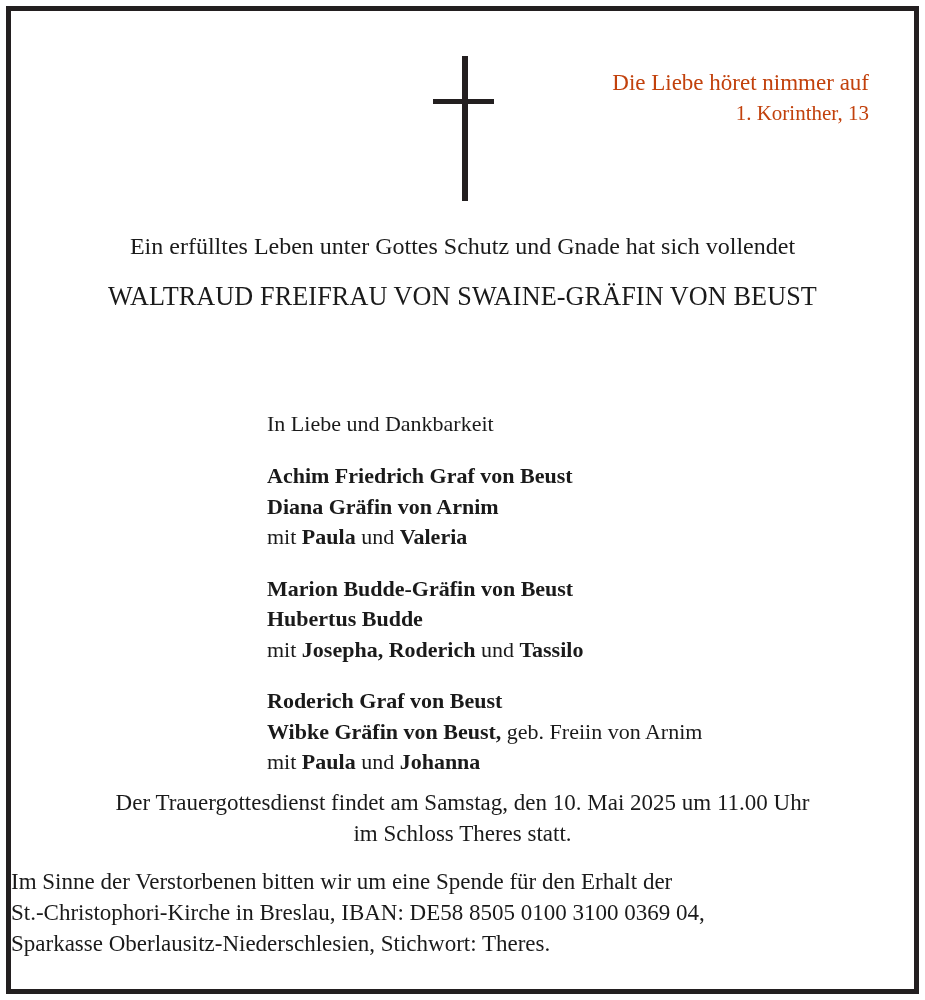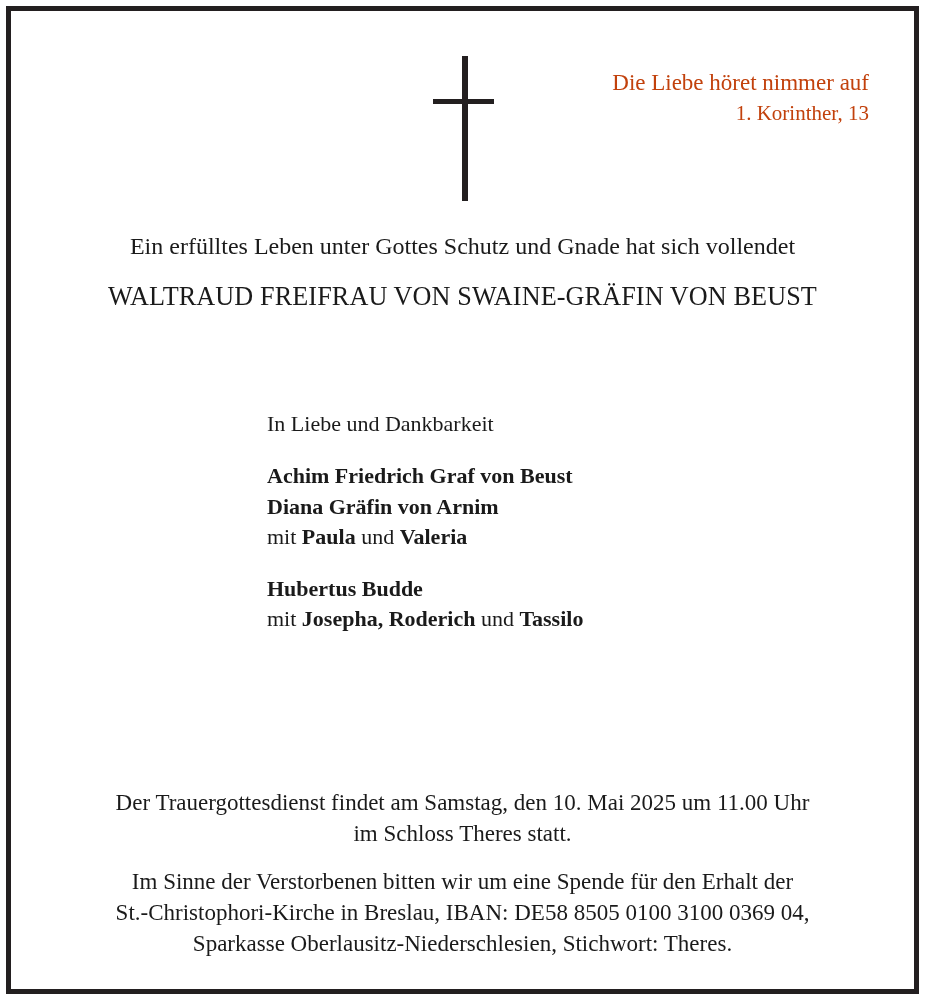--- a/index.html
+++ b/index.html
@@ -157,21 +157,21 @@
     width: 100%;
     text-align: center;
     font-size: 23px;
     line-height: 31px;
   }
   .donation-info {
     position: absolute;
     left: 0;
     top: 855px;
     width: 100%;
-    text-align: center;
+    text-align: left;
     font-size: 23px;
     line-height: 31px;
   }
 </style>
 </head>
 <body>
 
 <div class="notice-frame">
   <div class="notice-inner">
 
@@ -191,22 +191,28 @@
 
     <div class="family-zone">
       <div class="dedication">In Liebe und Dankbarkeit</div>
       <div id="family-groups">
           <div class="family-group">
             <div class="family-line"><b>Achim Friedrich Graf von Beust</b></div>
             <div class="family-line"><b>Diana Gräfin von Arnim</b></div>
             <div class="family-line"><span>mit </span><b>Paula</b><span> und </span><b>Valeria</b></div>
           </div>
           <div class="family-group">
+            <div class="family-line"><b>Marion Budde-Gräfin von Beust</b></div>
             <div class="family-line"><b>Hubertus Budde</b></div>
             <div class="family-line"><span>mit </span><b>Josepha, Roderich</b><span> und </span><b>Tassilo</b></div>
+          </div>
+          <div class="family-group">
+            <div class="family-line"><b>Roderich Graf von Beust</b></div>
+            <div class="family-line"><b>Wibke Gräfin von Beust,</b><span> geb. Freiin von Arnim</span></div>
+            <div class="family-line"><span>mit </span><b>Paula</b><span> und </span><b>Johanna</b></div>
           </div>
         </div>
     </div>
 
     <div class="service-info">
       <div>Der Trauergottesdienst findet am Samstag, den 10. Mai 2025 um 11.00 Uhr</div>
       <div>im Schloss Theres statt.</div>
     </div>
     <div class="donation-info">
       <div>Im Sinne der Verstorbenen bitten wir um eine Spende für den Erhalt der</div>

